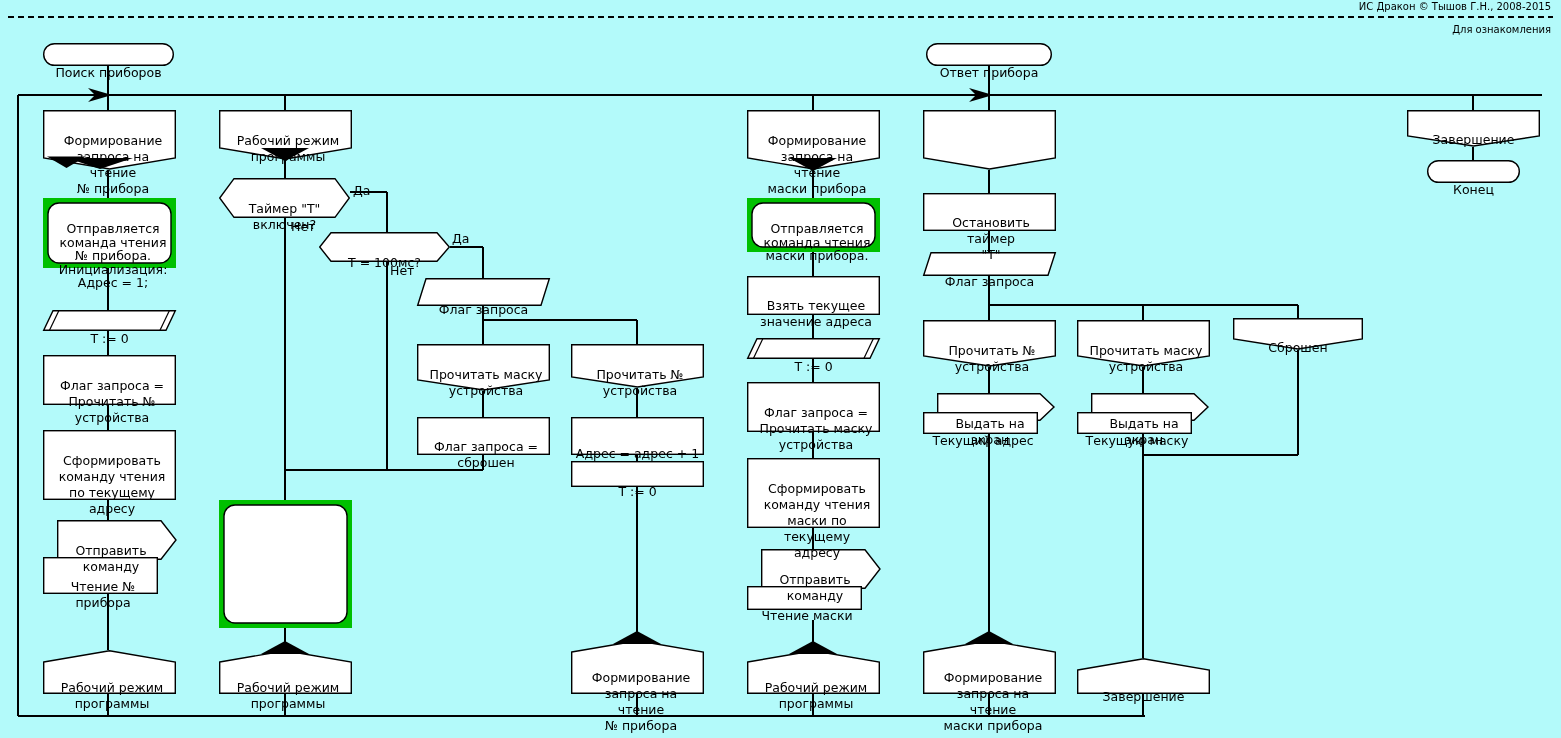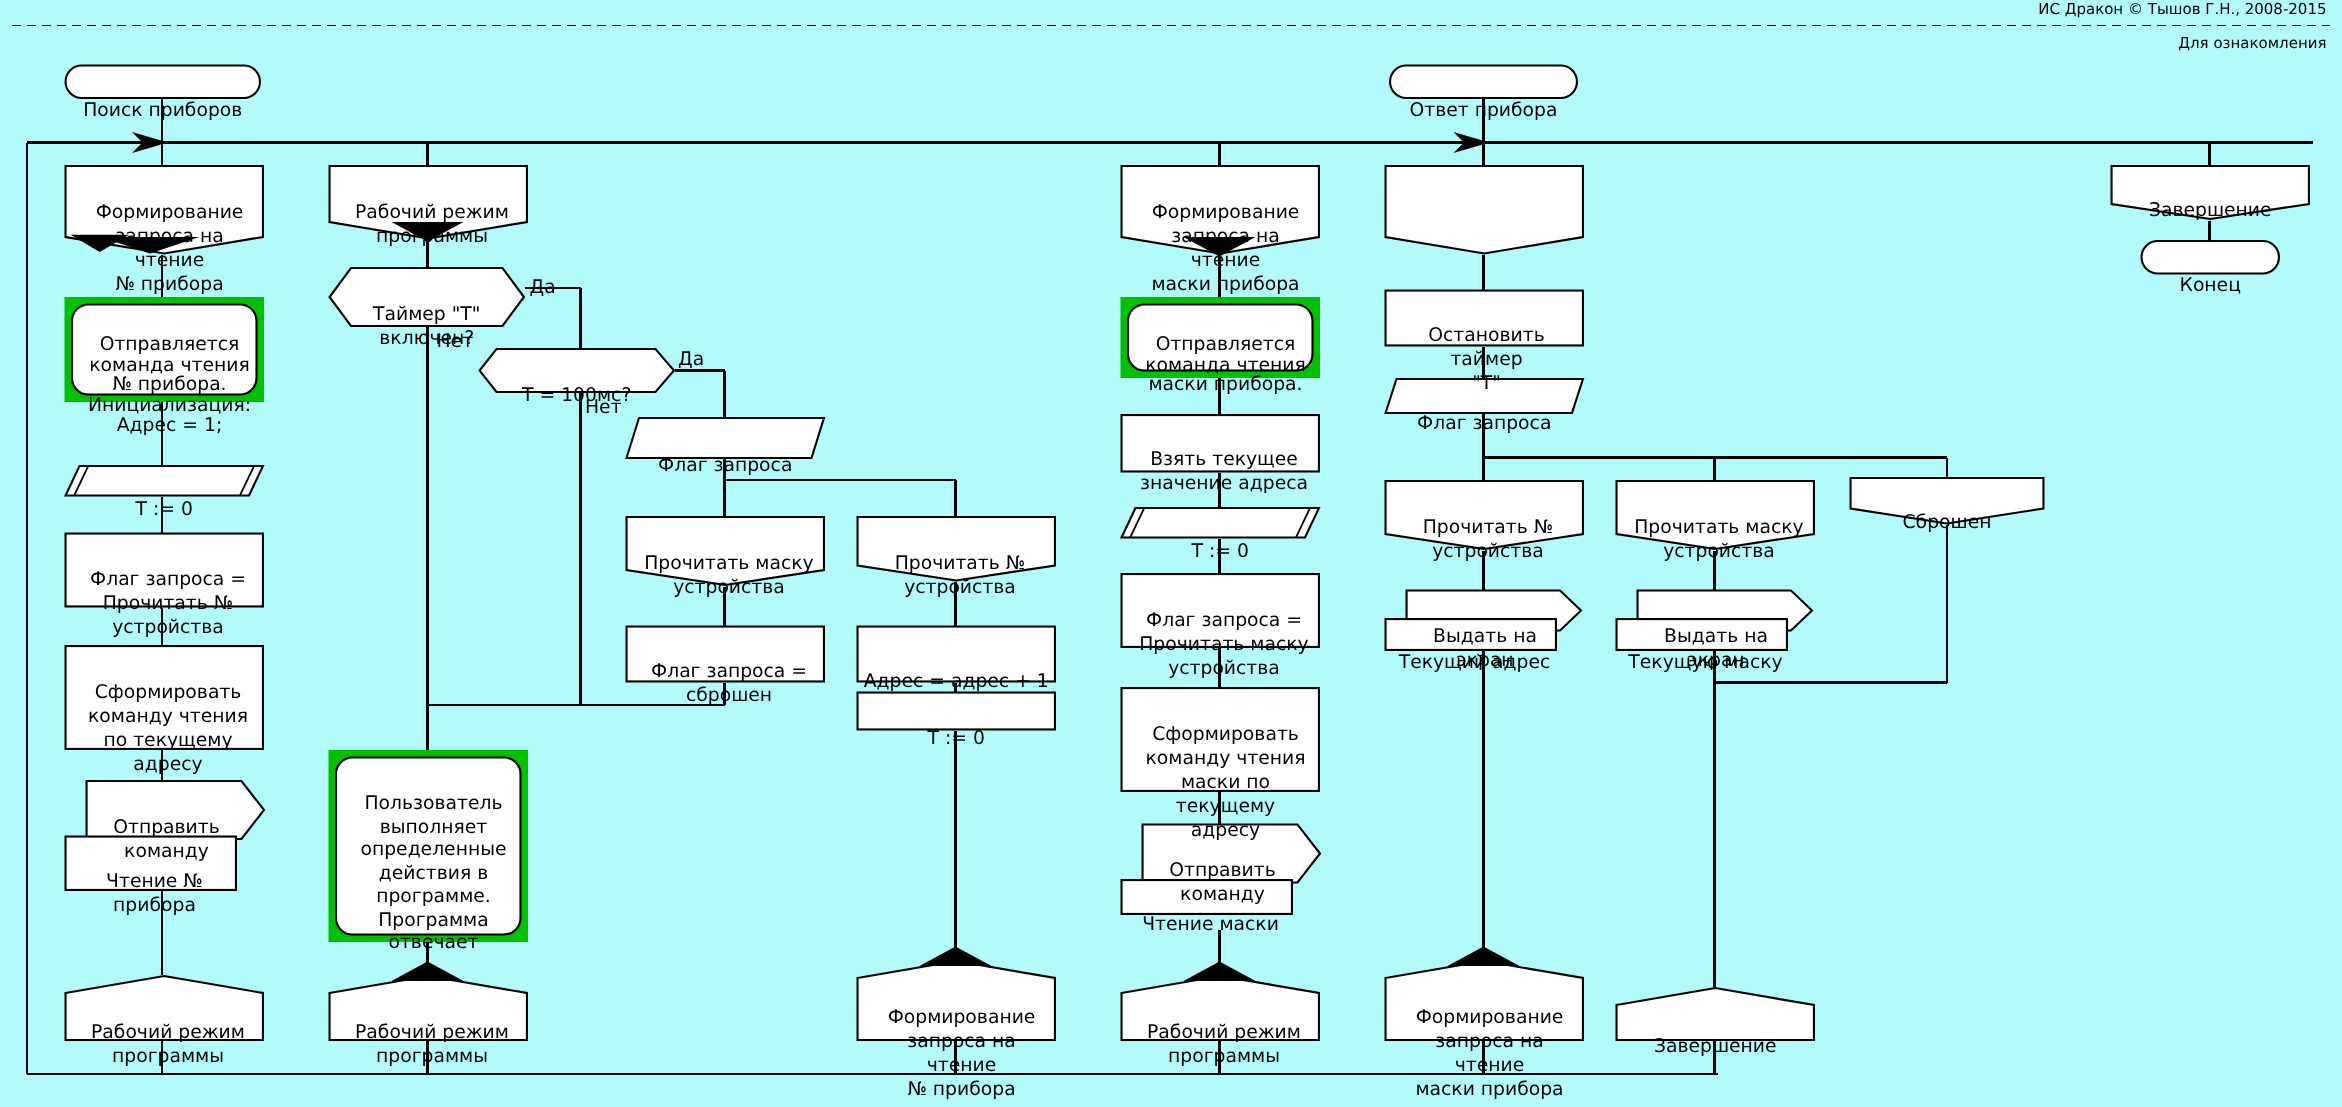--- a/index.html
+++ b/index.html
@@ -303,27 +303,20 @@
       <rect x="0.7" y="0.7" width="131.6" height="24.6" fill="#fff" stroke="#000" stroke-width="1.4"></rect>
     </svg>
   <div class="lbl ctr" style="left:0;top:4px;width:133px;">T := 0</div>
 </div>
 
 <div class="node" style="left:219px;top:500px;width:133px;height:128px;">
   <svg width="133" height="128">
     <rect x="0" y="0" width="133" height="128" fill="#00c000"></rect>
     <rect x="5" y="5" width="123" height="118" rx="11" fill="#fff" stroke="#000" stroke-width="1.4"></rect>
   </svg>
-  <div class="lbl lft" style="left:14px;top:8px;width:112px;line-height:15.5px;">Пользователь
-выполняет
-определенные
-действия в
-программе.
-Программа
-отвечает</div>
 </div>
 
 <div class="node" style="left:219px;top:650px;width:133px;height:44px;">
   <svg width="133" height="44">
       <path d="M0.7,12 L66.5,0.7 L132.3,12 V43.3 H0.7 Z" fill="#fff" stroke="#000" stroke-width="1.4"></path>
     </svg>
   <div class="lbl lft" style="left:10px;top:11px;width:118px;">Рабочий режим
 программы</div>
 </div>
 <svg class="node" style="left:261px;top:641px;" width="48" height="14">

